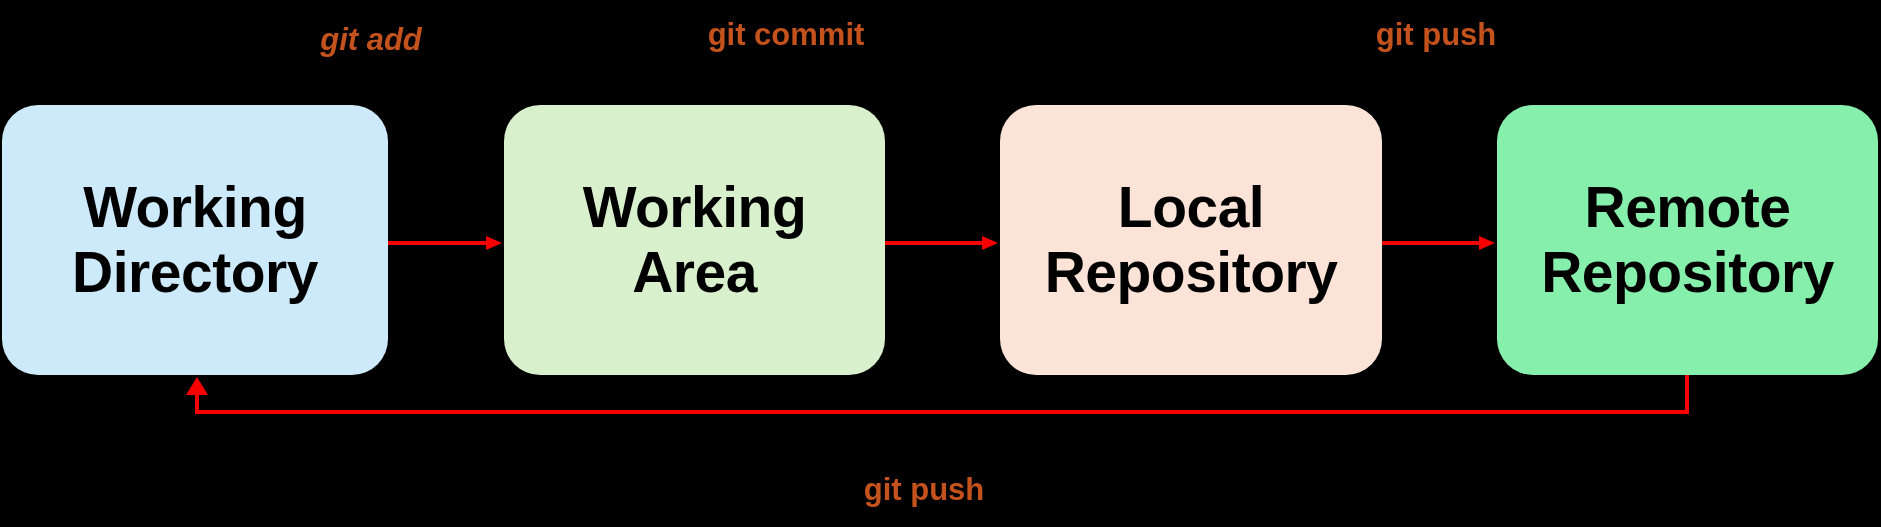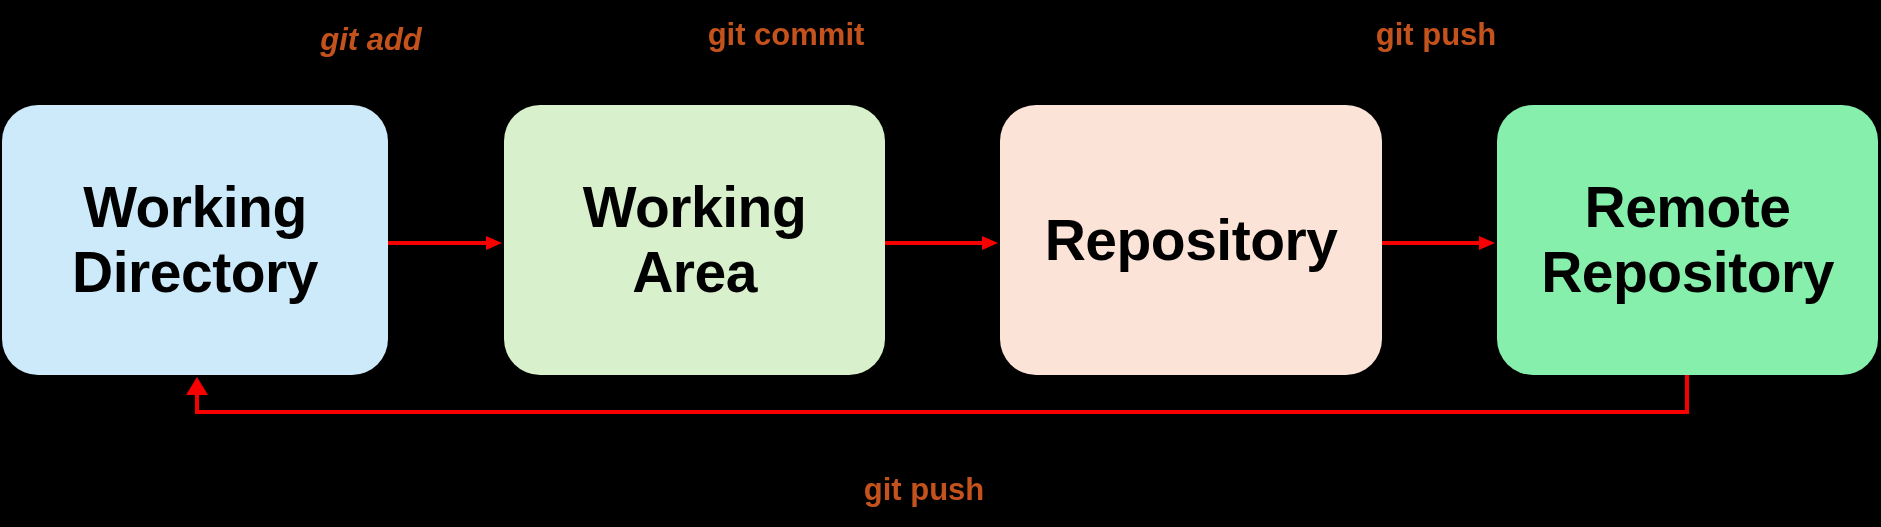--- a/index.html
+++ b/index.html
@@ -113,20 +113,21 @@
     <span class="l1">Working</span>
     <span class="l2">Directory</span>
   </div>
 
   <div class="node" id="node-staging">
     <span class="l1">Working</span>
     <span class="l2">Area</span>
   </div>
 
   <div class="node" id="node-local">
+    <span class="l1">Local</span>
     <span class="l2">Repository</span>
   </div>
 
   <div class="node" id="node-remote">
     <span class="l1">Remote</span>
     <span class="l2">Repository</span>
   </div>
 
   <div class="arrow-h" id="arrow-add">
     <div class="shaft"></div>

